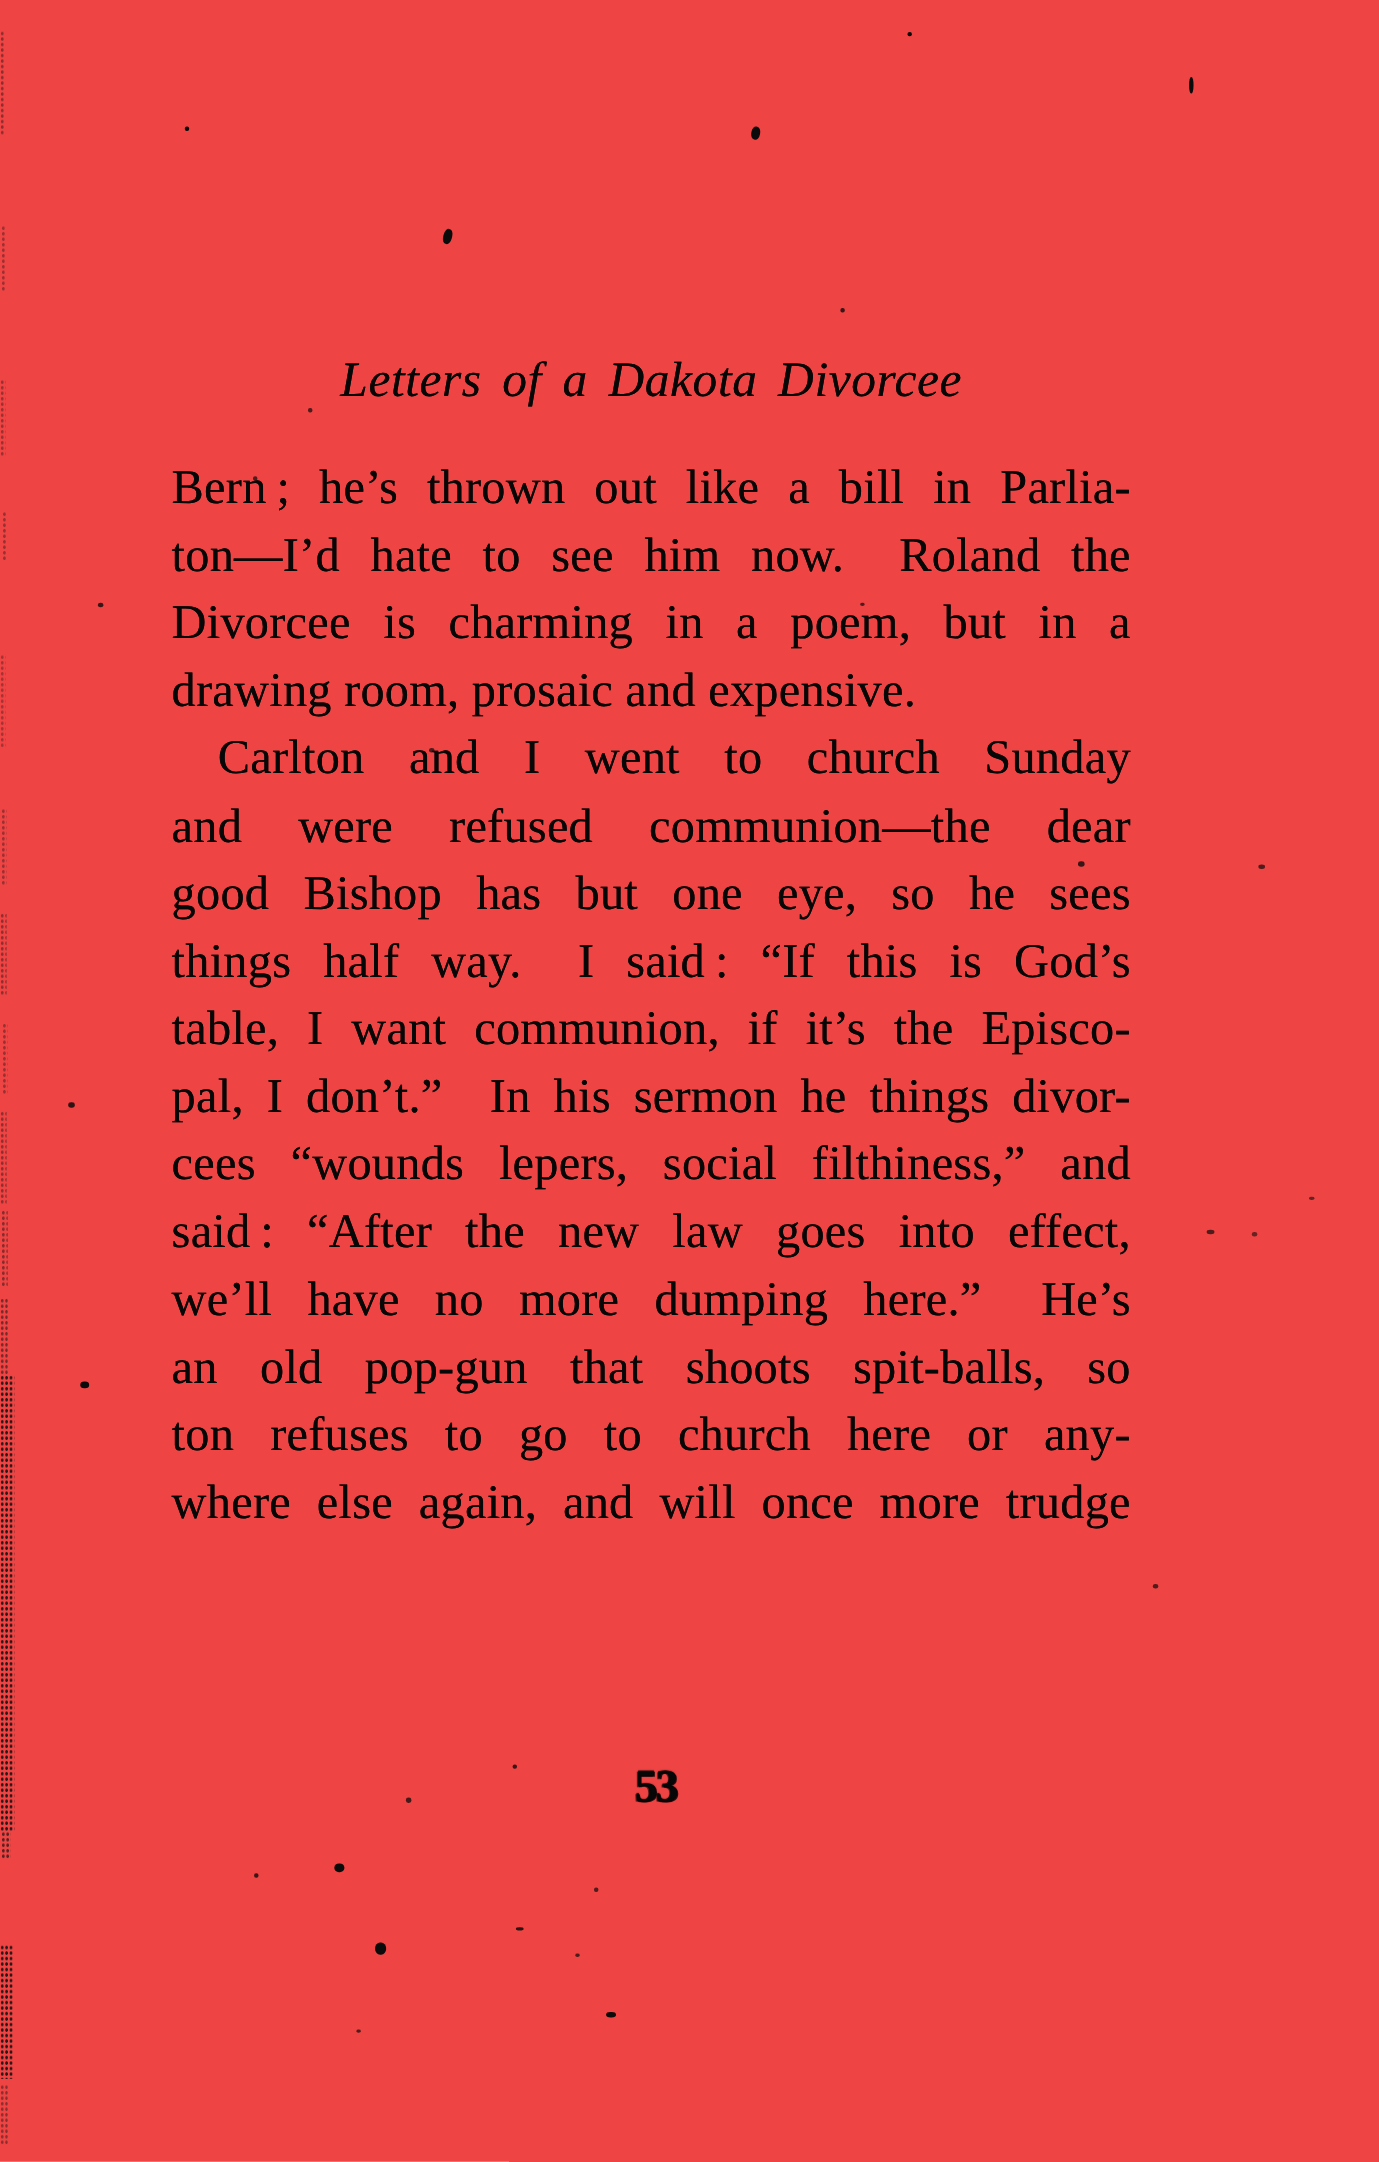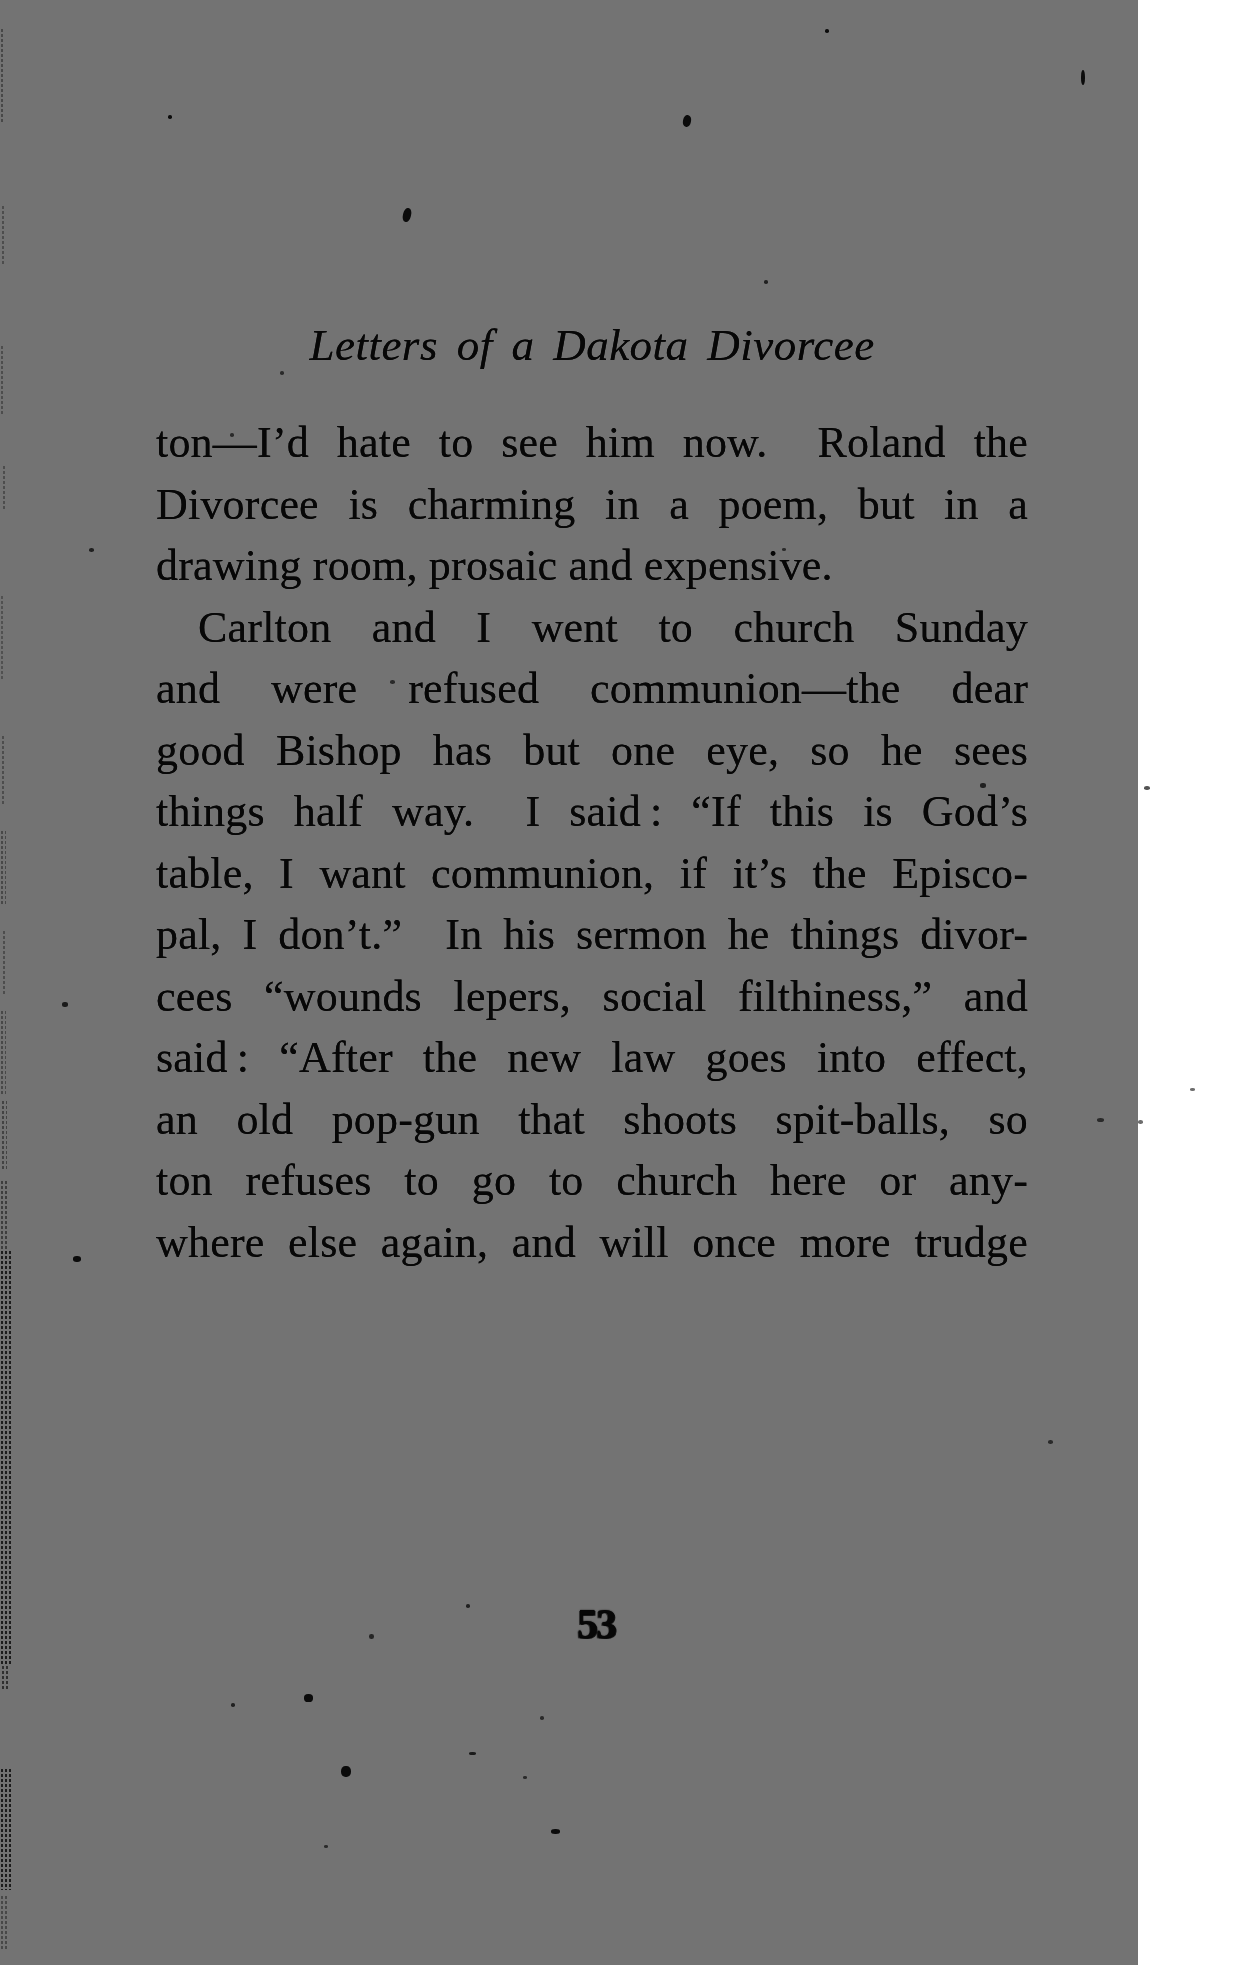--- a/index.html
+++ b/index.html
@@ -4,22 +4,22 @@
 <style>
   html,body{margin:0;padding:0;}
   body{
     width:1254px;height:1965px;
     background:#ffffff;
     font-family:"Liberation Serif", serif;
     color:#070707;
     overflow:hidden;
   }
   .page{
-    position:absolute;left:0;top:0;width:1138px;height:1965px;
-    background:#737373;
+    position:absolute;left:0;top:0;width:1254px;height:1965px;
+    background:#ef4444;
   }
   .running-header{
     position:absolute;left:156px;top:318px;width:872px;
     text-align:center;
     font-style:italic;
     font-size:45px;line-height:54px;
     word-spacing:7px;letter-spacing:0.5px;
     text-shadow:0 0 0.6px rgba(0,0,0,0.85);
   }
   .body-text{
@@ -46,31 +46,33 @@
   }
 </style>
 </head>
 <body>
 
 <div class="page">
 
   <div class="running-header">Letters of a Dakota Divorcee</div>
 
   <div class="body-text">
+      <div class="line j">Bern ; he’s thrown out like a bill in Parlia-</div>
       <div class="line j">ton—I’d hate to see him now.  Roland the</div>
       <div class="line j">Divorcee is charming in a poem, but in a</div>
       <div class="line">drawing room, prosaic and expensive.</div>
       <div class="line j ind">Carlton and I went to church Sunday</div>
       <div class="line j">and were refused communion—the dear</div>
       <div class="line j">good Bishop has but one eye, so he sees</div>
       <div class="line j">things half way.  I said : “If this is God’s</div>
       <div class="line j">table, I want communion, if it’s the Episco-</div>
       <div class="line j">pal, I don’t.”  In his sermon he things divor-</div>
       <div class="line j">cees “wounds lepers, social filthiness,” and</div>
       <div class="line j">said : “After the new law goes into effect,</div>
+      <div class="line j">we’ll have no more dumping here.”  He’s</div>
       <div class="line j">an old pop-gun that shoots spit-balls, so</div>
       <div class="line j">ton refuses to go to church here or any-</div>
       <div class="line j">where else again, and will once more trudge</div>
     </div>
 
   <div class="folio">53</div>
 
   <div class="noise" style="left:0;top:28px;width:4px;height:95px;opacity:.45"></div>
   <div class="noise" style="left:1px;top:205px;width:4px;height:60px;opacity:.4"></div>
   <div class="noise" style="left:0;top:345px;width:5px;height:70px;opacity:.4"></div>

